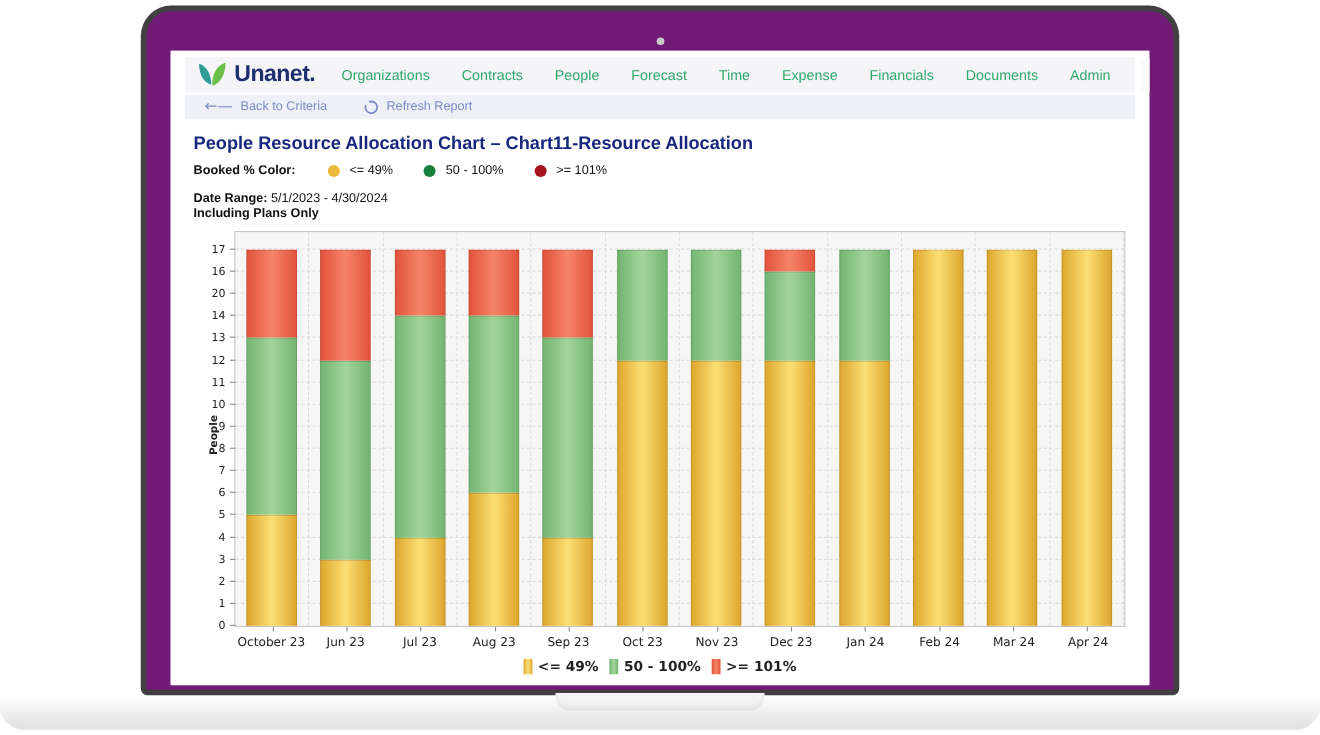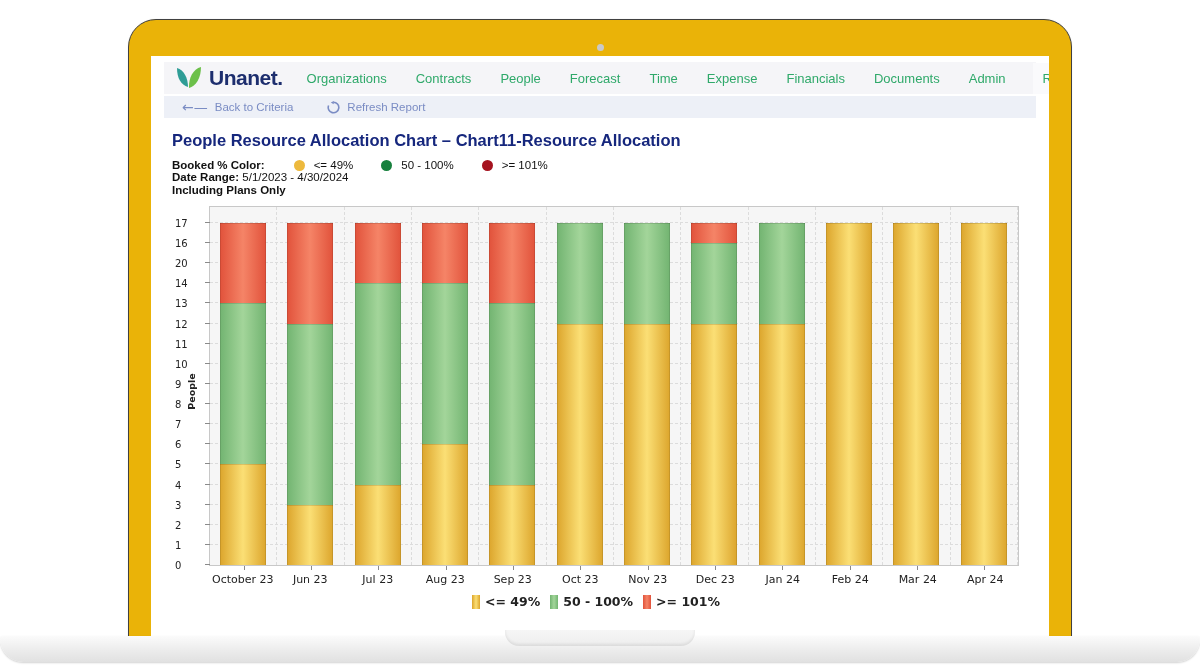--- a/index.html
+++ b/index.html
@@ -1,21 +1,21 @@
 <!DOCTYPE html>
 <html><head>
 <meta charset="utf-8">
 <style>
   * { margin:0; padding:0; box-sizing:border-box; }
   html,body { width:1200px; height:668px; background:#fff; overflow:hidden;
               font-family:"Liberation Sans", sans-serif; }
 
   
-  .laptop-frame { position:absolute; left:128px; top:19px; width:944px; height:627px;
-    background:#eab308; border:1px solid #404040;
+  .laptop-frame { position:absolute; left:128px; top:5px; width:944px; height:627px;
+    background:#701a75; border:5px solid #404040;
     border-radius:28px 28px 6px 6px; box-shadow:0 0 0 1px rgba(0,0,0,0.02); }
   .camera-dot { position:absolute; left:50%; top:24px; width:7px; height:7px; margin-left:-3px;
     border-radius:50%; background:#c9c9c9; }
   .screen { position:absolute; left:22px; right:22px; top:36px; bottom:4px;
     background:#fff; overflow:hidden; }
   .laptop-base { position:absolute; left:0; right:0; top:636px; height:26px;
     background:linear-gradient(180deg,#fbfbfb,#ececec 55%,#e1e1e1);
     border-radius:4px 4px 30px 30px; box-shadow:0 1px 2px rgba(0,0,0,0.18); }
   .laptop-notch { position:absolute; left:50%; top:630px; width:190px; height:16px; margin-left:-95px;
     background:linear-gradient(180deg,#f6f6f6,#ededed); border-radius:0 0 14px 14px;
@@ -35,38 +35,38 @@
   .tool-btn { display:flex; align-items:center; gap:7px; font-size:11.5px; color:#7a8cc4; cursor:pointer; }
   .tool-arrow { font-family:"DejaVu Sans", sans-serif; font-size:14px; line-height:10px; }
 
   .page-title { margin:13px 0 0 8px; font-size:16.5px; font-weight:600; color:#16277d; }
 
   .meta { margin-left:8px; font-size:11.5px; color:#111; }
   .booked-row { margin-top:9px; display:flex; align-items:center; gap:25px; }
   .booked-label { font-weight:bold; }
   .legend-chip { display:flex; align-items:center; gap:9px; margin-left:4px; }
   .legend-dot { width:11px; height:11px; border-radius:50%; }
-  .date-row { margin-top:0; }
+  .date-row { margin-top:14px; }
   .date-label { font-weight:bold; }
   .plans-row { margin-top:1px; font-weight:bold; }
 
   
   .chart-wrap { width:846px; margin:10px 0 0 9px; font-family:"DejaVu Sans", sans-serif; }
   .chart-title { text-align:center; font-size:17px; font-weight:bold; color:#8b8b8b;
      letter-spacing:0.6px; margin-bottom:7px; }
   .plot-row { position:relative; margin-left:36px; }
   .plot { position:relative; height:360px; background:#f6f6f6; border:1px solid #c8c8c8;
      display:flex; overflow:visible; }
   .slot { position:relative; flex:1; border-right:1px dashed #dcdcdc; }
   .slot:last-child { border-right:none; }
   .hgrid { position:absolute; left:0; right:0; height:0; border-top:1px dashed #dcdcdc; z-index:1; }
   .bar { position:absolute; bottom:0; left:50%; width:46px; margin-left:-23px; z-index:2;
      display:flex; flex-direction:column; }
   .seg { width:100%; box-shadow:inset 0 1px 0 rgba(0,0,0,0.12), inset 1px 0 0 rgba(0,0,0,0.10), inset -1px 0 0 rgba(0,0,0,0.10); }
-  .ylab { position:absolute; right:calc(100% + 9px); width:26px; 
+  .ylab { position:absolute; right:calc(100% + 9px); width:26px; text-align:right;
      font-size:10px; color:#222; }
   .ytick { position:absolute; right:100%; width:5px; height:0; border-top:1px solid #8a8a8a; }
   .xtick { position:absolute; bottom:-5px; width:0; height:4px; border-left:1px solid #8a8a8a; }
   .yaxis-title { position:absolute; left:-36px; top:50%; transform:rotate(-90deg);
      transform-origin:center; font-size:9.5px; font-weight:bold; color:#222; }
   .xlabels { display:flex; margin-left:36px; margin-top:7px; }
   .xlabels div { flex:1; text-align:center; font-size:11px; color:#222; }
   .chart-legend { display:flex; justify-content:center; align-items:center; gap:10px;
      margin-top:8px; font-size:12.5px; font-weight:bold; color:#222; }
   .chart-legend .item { display:flex; align-items:center; gap:5px; }

